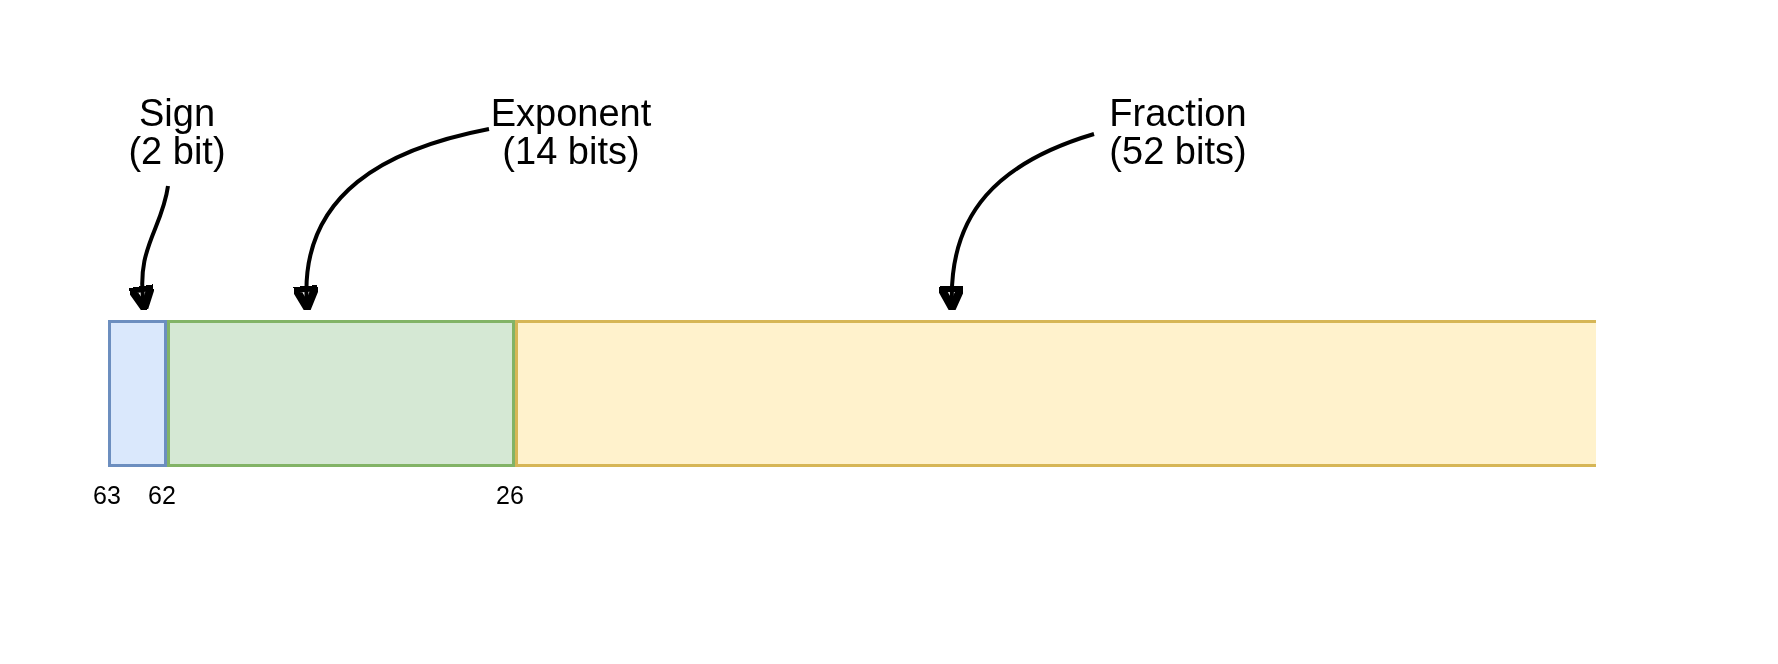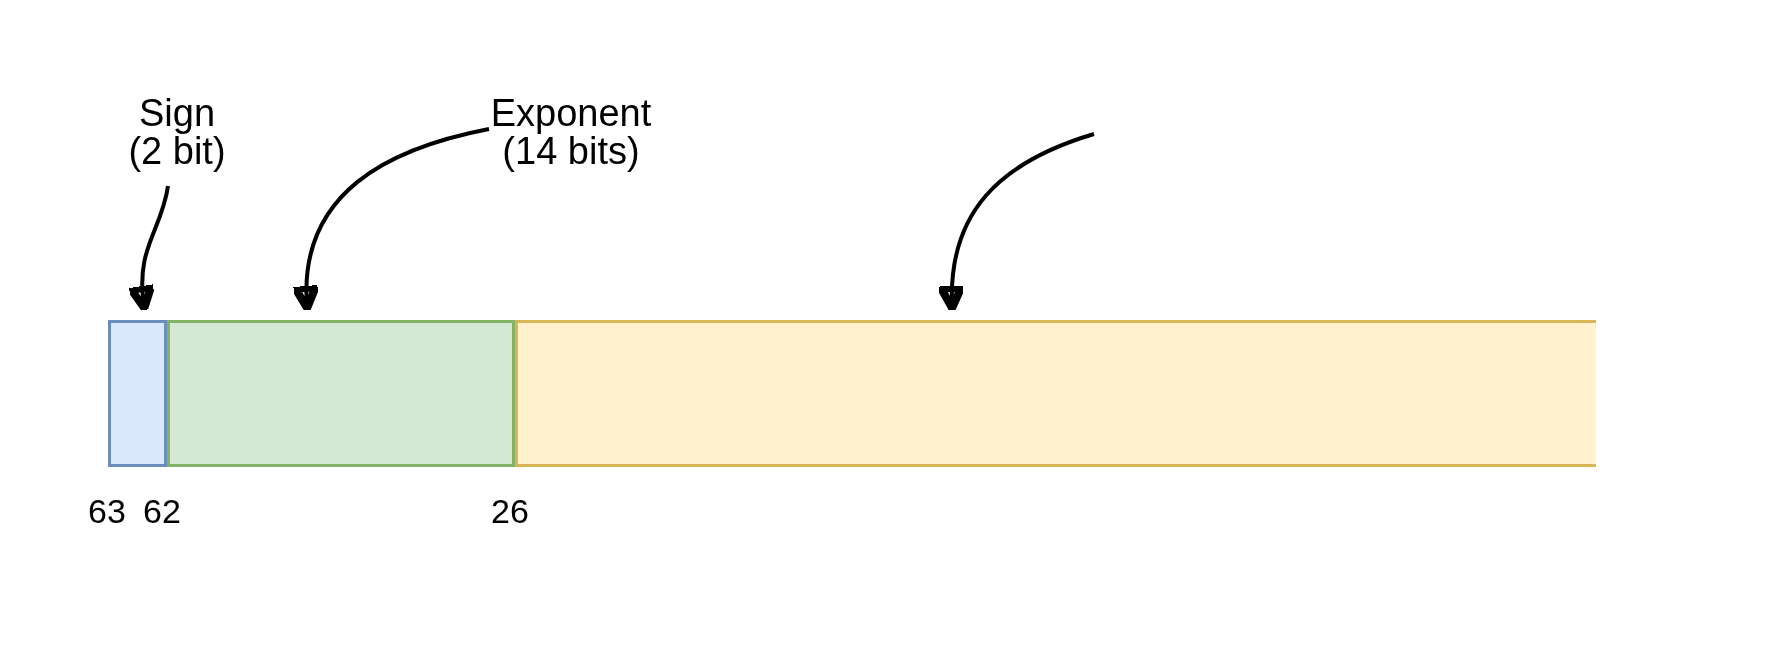--- a/index.html
+++ b/index.html
@@ -56,42 +56,46 @@
     background: #d5e8d4;
     border: 3px solid #82b366;
   }
   .seg.fraction {
     width: 1161px;
     background: #fff2cc;
     border: 3px solid #d6b656;
   }
   .bit-index {
     position: absolute;
-    top: 492px;
+    top: 476px;
     width: 120px;
     text-align: center;
-    font-size: 34px;
+    font-size: 25px;
     line-height: 38px;
   }
 </style>
 </head>
 <body>
 
 <div class="canvas">
 
   <div class="field-label" style="left:47px; top:94px;">
     <div>Sign</div>
     <div>(2 bit)</div>
   </div>
 
   <div class="field-label" style="left:441px; top:94px;">
     <div>Exponent</div>
     <div>(14 bits)</div>
   </div>
 
+  <div class="field-label" style="left:1048px; top:94px;">
+    <div>Fraction</div>
+    <div>(52 bits)</div>
+  </div>
 
   <svg class="arrows" width="1778" height="664" viewBox="0 0 1778 664">
     <defs>
       <marker id="arrowhead" viewBox="0 0 12 12" refX="10" refY="6" markerWidth="6" markerHeight="6" orient="auto">
         <path d="M1,1 L11,6 L1,11 z" fill="#000000" stroke="none"></path>
       </marker>
     </defs>
     <path d="M 168 186 C 162 230, 135 248, 144 306" marker-end="url(#arrowhead)"></path>
     <path d="M 489 129 C 390 148, 298 192, 307 306" marker-end="url(#arrowhead)"></path>
     <path d="M 1094 134 C 1000 162, 948 212, 952 306" marker-end="url(#arrowhead)"></path>

